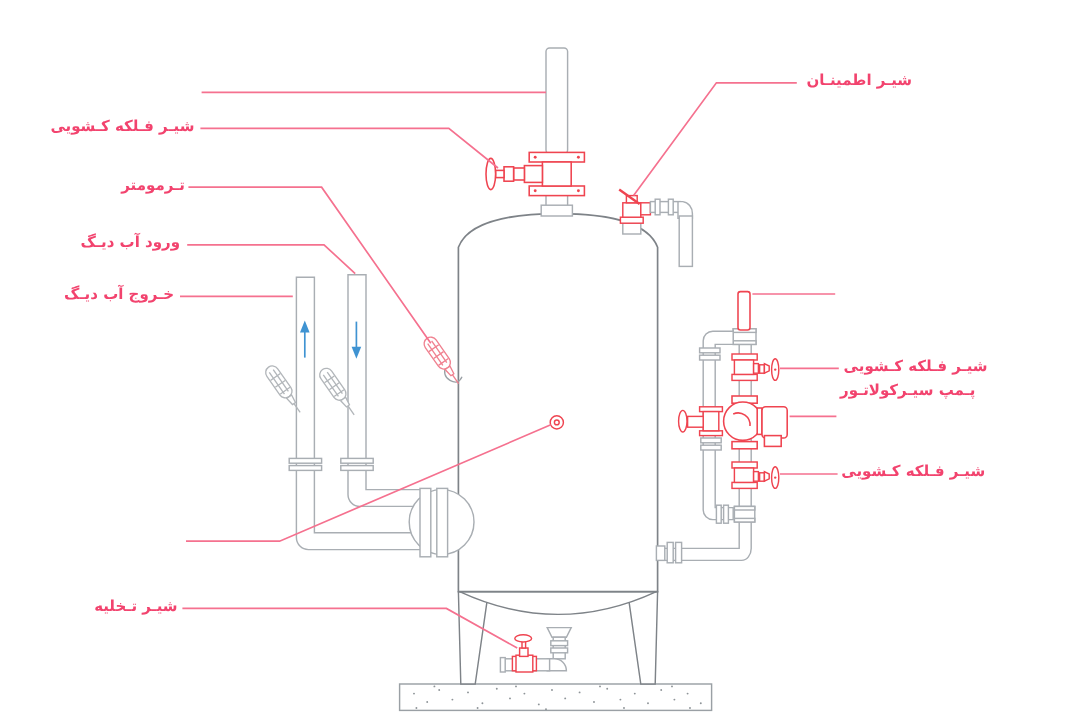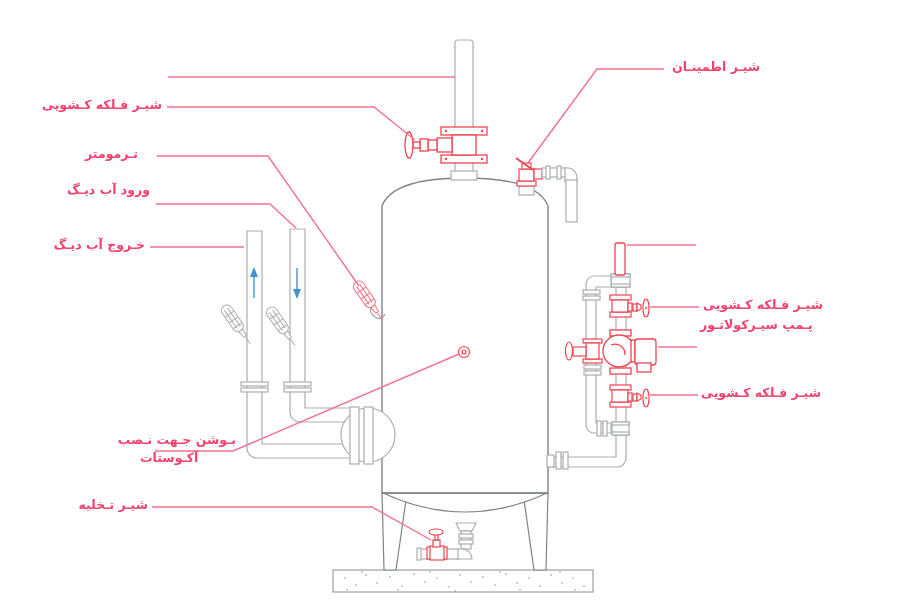--- a/index.html
+++ b/index.html
@@ -266,30 +266,26 @@
     <polyline points="696,245 627,245"></polyline>
     <polyline points="699,307 650,307"></polyline>
     <polyline points="697,347 658,347"></polyline>
     <polyline points="698,395 650,395"></polyline>
   </g>
 </svg>
 
 
   <div class="lbl lbl-left" style="left:30px;top:96px;width:132px;">شیـر فـلکه کـشویی</div>
 
-  <div class="lbl lbl-left" style="left:16px;top:145px;width:122px;">تـرمومتر</div>
-
-  <div class="lbl lbl-left" style="left:30px;top:181px;width:120px;">ورود آب دیـگ</div>
+  <div class="lbl lbl-left" style="left:32px;top:145px;width:122px;">تـرمومتر</div>
+
+  <div class="lbl lbl-left" style="left:30px;top:193px;width:120px;">ورود آب دیـگ</div>
 
   <div class="lbl lbl-left" style="left:30px;top:236px;width:115px;">خـروج آب دیـگ</div>
 
-  <div class="lbl lbl-multi" style="left:140px;top:431px;width:96px;text-align:left;">
-    <span>بـوشن جـهت نـصب</span>
-    <span>آکـوستات</span>
-  </div>
 
   <div class="lbl lbl-left" style="left:30px;top:496px;width:118px;">شیـر تـخلیه</div>
 
   <div class="lbl lbl-right" style="left:672px;top:58px;">شیـر اطمینـان</div>
 
 
   <div class="lbl lbl-right" style="left:703px;top:296px;">شیـر فـلکه کـشویی</div>
 
   <div class="lbl lbl-right" style="left:700px;top:316px;">پـمپ سیـرکولاتـور</div>
 

